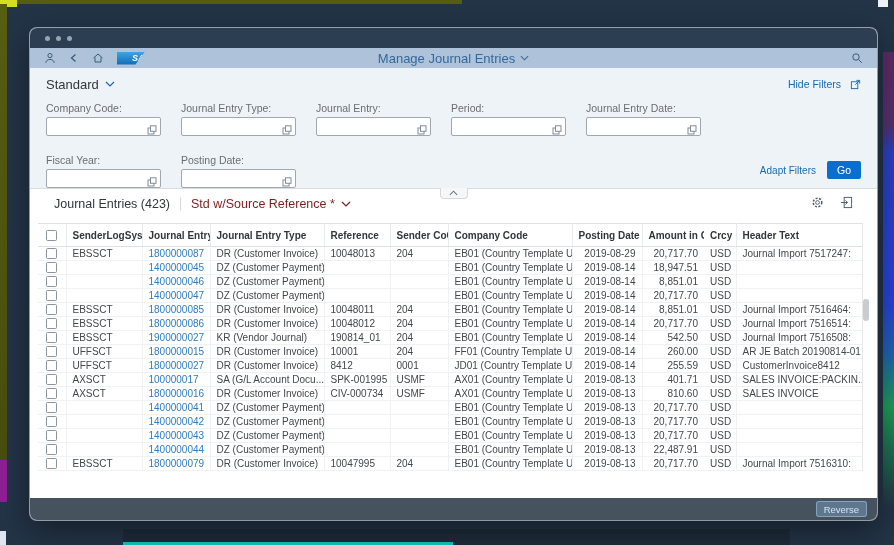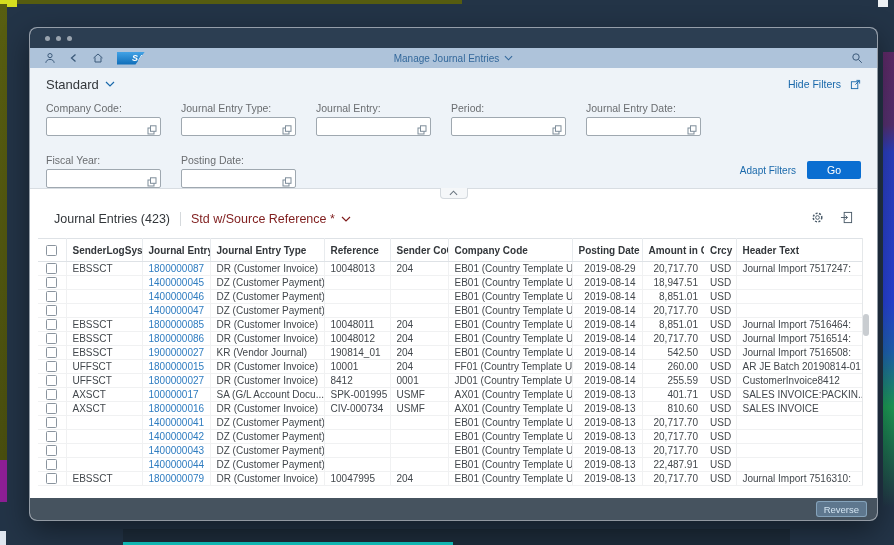--- a/index.html
+++ b/index.html
@@ -28,48 +28,48 @@
   .dot{width:5px;height:5px;border-radius:50%;background:#9aa4af;}
 
   
   .shellbar{flex:0 0 20px;background:#aec3da;display:flex;align-items:center;padding:0 14px;position:relative;color:#3c5a7a;}
   .shellbar svg{display:block;}
   .sb-icon{margin-right:13px;display:flex;align-items:center;}
   .sap-logo{width:28px;height:13px;background:linear-gradient(180deg,#42a2e5,#0d6cb8);
     clip-path:polygon(0 0,100% 0,66% 100%,0 100%);color:#fff;font-size:9px;font-weight:bold;
     font-style:italic;line-height:13px;padding-left:15px;box-sizing:border-box;}
   .shell-title{position:absolute;left:0;right:0;display:flex;justify-content:center;align-items:center;gap:5px;
-    font-size:10px;color:#33689b;}
+    font-size:13px;color:#33689b;}
   .shell-search{margin-left:auto;display:flex;}
 
   
   .filterbar{flex:0 0 110px;box-sizing:border-box;background:#eef3f8;border-bottom:1px solid #d8dde2;
     padding:7px 16px 0;position:relative;}
   .variant-row{display:flex;align-items:center;height:18px;}
   .variant-title{font-size:13px;color:#32363a;margin-right:6px;}
   .hide-filters-wrap{margin-left:auto;display:flex;align-items:center;gap:9px;color:#1a69ab;}
   .hide-filters{font-size:10.5px;}
   .filter-fields{display:flex;gap:20px;margin-top:9px;}
   .ffield{width:115px;}
   .ffield .flabel{font-size:10.5px;color:#6a6d70;display:block;margin-bottom:3px;}
   .finput{position:relative;height:17px;background:#fff;border:1px solid #9fa8b0;border-radius:2px;}
   .finput input{border:none;outline:none;position:absolute;left:0;top:0;width:calc(100% - 18px);height:100%;
     font-size:10px;padding:0 4px;background:transparent;font-family:inherit;}
   .vh-icon{position:absolute;right:3px;top:3px;color:#7e8d9a;}
   .adapt-row{position:absolute;right:16px;bottom:9px;display:flex;align-items:center;gap:11px;}
   .adapt-filters{color:#1a69ab;font-size:10px;}
   .go-btn{background:#0a6ed1;color:#fff;font-size:10.5px;border:none;border-radius:2px;height:18px;
-    padding:0 20px;font-family:inherit;}
+    padding:0 10px;font-family:inherit;}
   .collapse-tab{position:absolute;left:50%;transform:translateX(-50%);bottom:-11px;width:26px;height:10px;
     background:#f5f7f9;border:1px solid #d4d9de;border-top:none;border-radius:0 0 4px 4px;
     display:flex;align-items:center;justify-content:center;color:#6a7680;z-index:5;}
 
   
   .content{flex:1;background:#fff;padding:0 8px;position:relative;}
-  .table-toolbar{height:28px;margin-top:16px;display:flex;align-items:center;padding:0 16px;}
+  .table-toolbar{height:28px;margin-top:1px;display:flex;align-items:center;padding:0 16px;}
   .tt-title{font-size:12.5px;color:#32363a;}
   .tt-sep{width:1px;height:14px;background:#d5d9dc;margin:0 10px;}
   .tt-variant{font-size:12.5px;color:#7f1d1d;display:flex;align-items:center;gap:6px;}
   .tt-icons{margin-left:auto;display:flex;align-items:center;gap:16px;color:#4a5a68;}
 
   .gridtable{margin-top:5px;position:relative;height:247px;}
   table{width:825px;border-collapse:collapse;table-layout:fixed;}
   th{height:22px;font-size:10px;font-weight:bold;color:#32363a;text-align:left;padding:0 6px;
      border-top:1px solid #dee2e6;border-bottom:1px solid #dee2e6;border-right:1px solid #e8ebee;
      white-space:nowrap;overflow:hidden;}

